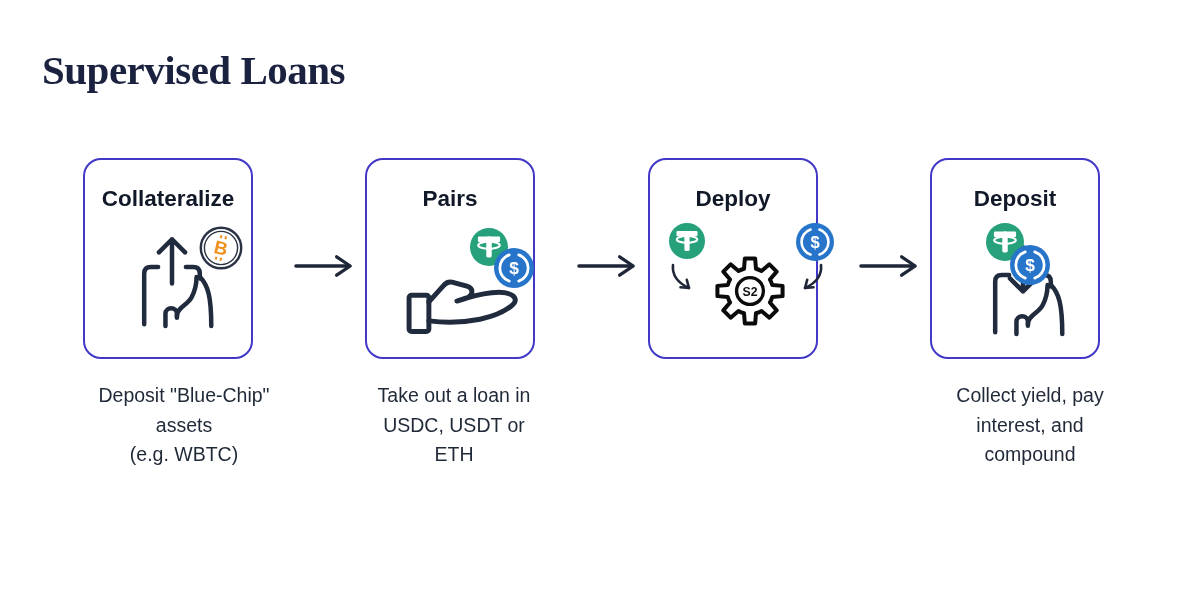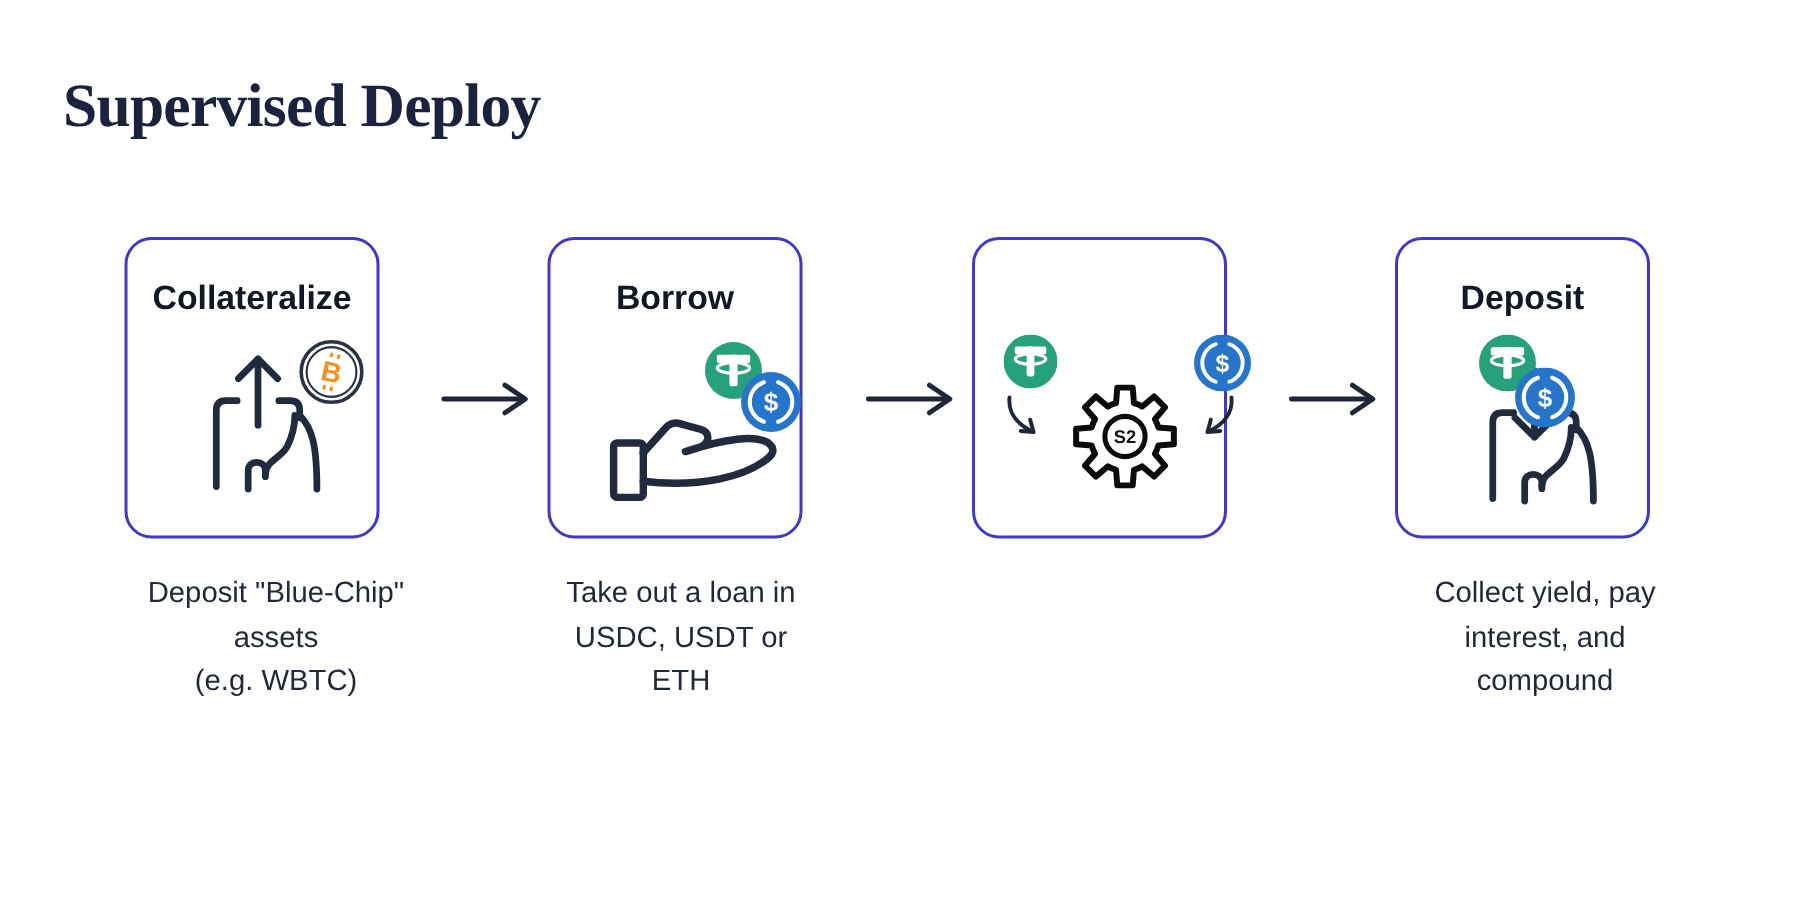--- a/index.html
+++ b/index.html
@@ -64,21 +64,21 @@
   .d3 { left: 603px; width: 290px; }
   .d4 { left: 900px; width: 260px; }
   svg { display: block; }
   svg text { font-family: "Liberation Sans", "DejaVu Sans", sans-serif; }
 </style>
 </head>
 <body>
 
 <div class="stage">
 
-  <div class="page-title">Supervised Deploy</div>
+  <div class="page-title">Supervised Loans</div>
 
   <div class="card c1">
     <div class="card-title">Collateralize</div>
 
     <svg class="abs" style="left:42px; top:62px;" width="90" height="118" viewBox="0 0 110 118">
       <g fill="none" stroke="#212b3e" stroke-width="5.5" stroke-linecap="round" stroke-linejoin="round">
         <path d="M55 62 V8 M39 24 L55 8 L71 24"></path>
         <path d="M38 42 H29 Q21 42 21 50 V112"></path>
         <path d="M72 42 H81 Q89 42 89 50 V56"></path>
         <path d="M89 54 C99 64 103 78 103 114"></path>
@@ -101,21 +101,21 @@
   </div>
 
   <svg class="flow-arrow fa1" viewBox="0 0 66 26">
     <g fill="none" stroke="#1e2638" stroke-width="3.4" stroke-linecap="round" stroke-linejoin="round">
       <path d="M3 13 H58"></path>
         <path d="M45 3.5 L59 13 L45 22.5"></path>
     </g>
   </svg>
 
   <div class="card c2">
-    <div class="card-title">Borrow</div>
+    <div class="card-title">Pairs</div>
 
     <svg class="abs" style="left:33px; top:113px;" width="132" height="66" viewBox="0 0 150 80">
       <g fill="none" stroke="#212b3e" stroke-width="6" stroke-linecap="round" stroke-linejoin="round">
         <rect x="6" y="27" width="24" height="44" rx="3"></rect>
         <path d="M30 58 Q62 62 92 56 Q116 51 130 40 Q139 33 131 27 Q123 22 106 24 Q88 26 64 34 L74 31 Q81 29 82 24 Q83 18 76 16 L58 11 Q52 10 48 15 L30 35"></path>
       </g>
     </svg>
 
     <svg class="abs" style="left:103px; top:68px;" width="38" height="38" viewBox="0 0 36 36">
       <circle cx="18" cy="18" r="18" fill="#26a17b"></circle>
@@ -133,20 +133,21 @@
   </div>
 
   <svg class="flow-arrow fa2" viewBox="0 0 66 26">
     <g fill="none" stroke="#1e2638" stroke-width="3.4" stroke-linecap="round" stroke-linejoin="round">
       <path d="M3 13 H58"></path>
         <path d="M45 3.5 L59 13 L45 22.5"></path>
     </g>
   </svg>
 
   <div class="card c3">
+    <div class="card-title">Deploy</div>
 
     <svg class="abs" style="left:19px; top:63px;" width="36" height="36" viewBox="0 0 36 36">
       <circle cx="18" cy="18" r="18" fill="#26a17b"></circle>
       <rect x="7.5" y="8" width="21" height="5.2" rx="1" fill="#ffffff"></rect>
       <rect x="15.4" y="8" width="5.2" height="20" rx="1.6" fill="#ffffff"></rect>
       <ellipse cx="18" cy="16.4" rx="10.2" ry="3.4" fill="none" stroke="#ffffff" stroke-width="2"></ellipse>
     </svg>
 
     <svg class="abs" style="left:146px; top:63px;" width="38" height="38" viewBox="0 0 38 38">
       <circle cx="19" cy="19" r="19" fill="#2775ca"></circle>

